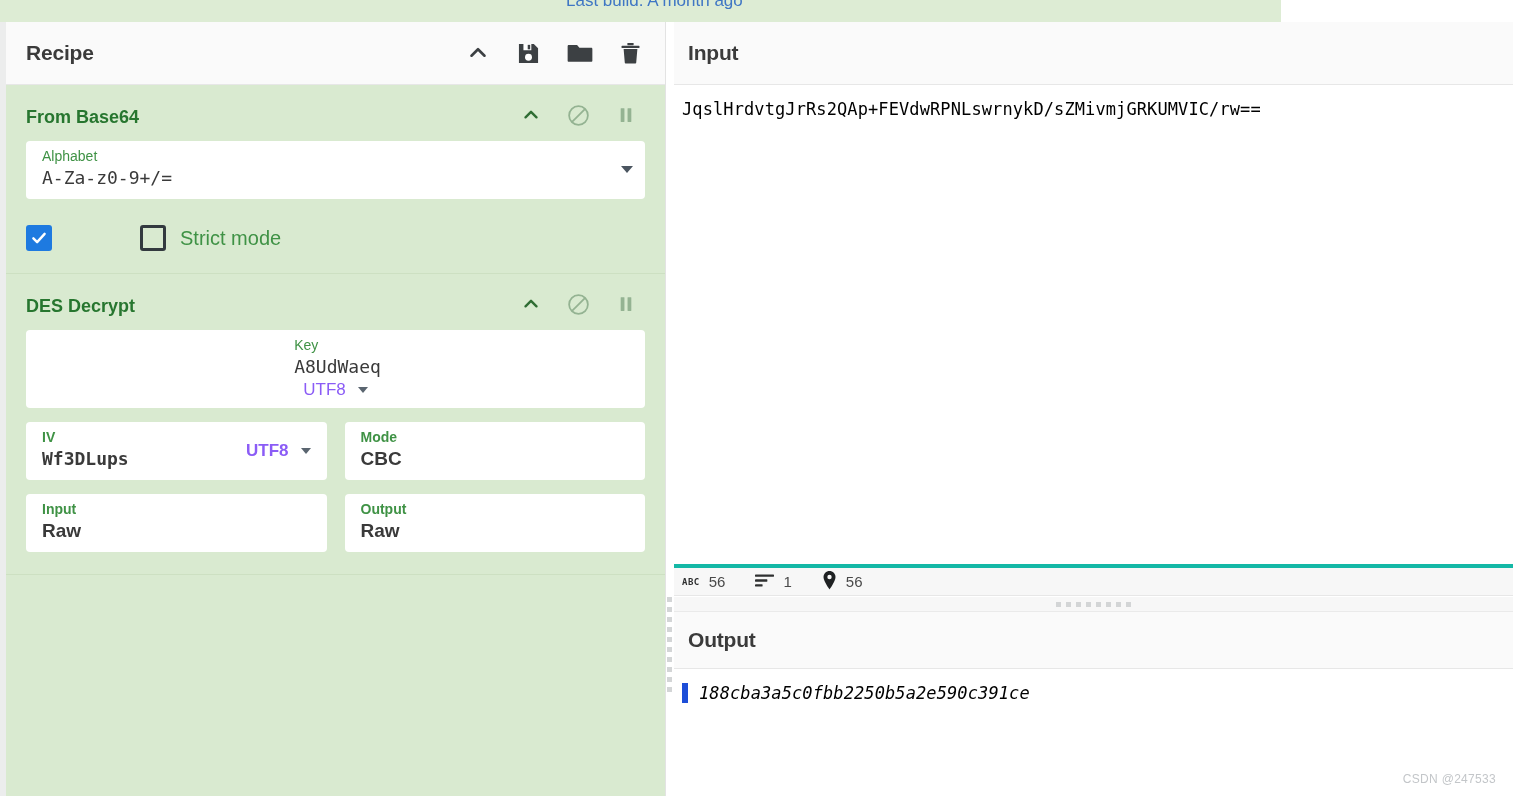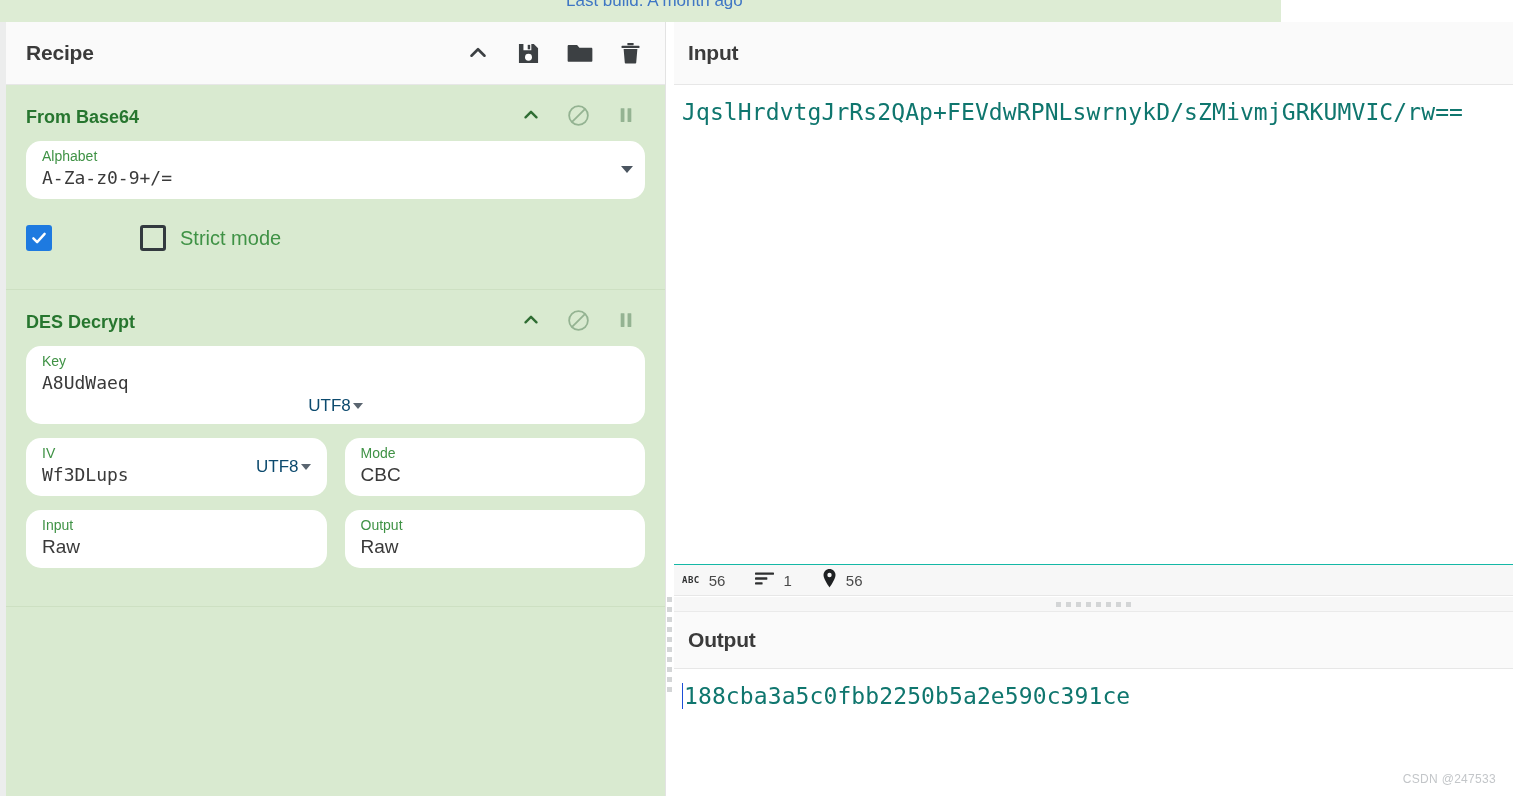--- a/index.html
+++ b/index.html
@@ -68,83 +68,83 @@
   }
 
   
   .op-list {
     background: #d9ead0;
     height: 711px;
   }
   .op {
     background: #d9ead0;
     border-bottom: 1px solid #cde0c2;
-    padding: 12px 20px 38px 20px;
+    padding: 12px 20px 22px 20px;
   }
   .op-head {
     display: flex; align-items: center;
     height: 40px;
   }
   .op-name {
     font-size: 18px; font-weight: bold;
     color: #27762f;
   }
   .op-ctrls {
     margin-left: auto;
     display: flex; align-items: center; gap: 24px;
     padding-right: 8px;
   }
   .chev { color: #2f6d33; cursor: pointer; }
   .muted-ic { color: #94b392; cursor: pointer; }
 
   
   .field {
     background: #ffffff;
-    border-radius: 15px;
+    border-radius: 4px;
     position: relative;
     padding: 7px 12px 8px 16px;
-    display: flex; align-items: flex-start;
+    display: flex; align-items: center;
   }
   .field-label {
     font-size: 14px; color: #3f9245;
     line-height: 17px;
   }
   .field-value {
     font-family: "DejaVu Sans Mono", monospace;
     font-size: 18px; color: #3a3a3a;
     line-height: 26px;
     white-space: nowrap;
   }
   .field-value.sans {
     font-family: "Liberation Sans", sans-serif;
     font-size: 19px;
   }
   .field-main { flex: 1; min-width: 0; }
   .enc-sel {
     align-self: center;
-    font-size: 17px; color: #0c4a6e;
-    display: flex; align-items: center; gap: 2px;
+    font-size: 17px; color: #8b5cf6;
+    display: flex; align-items: center; gap: 12px;
     white-space: nowrap;
     cursor: pointer;
     padding-right: 4px;
   }
   .caret-dn {
     width: 0; height: 0;
     border-left: 5px solid transparent;
     border-right: 5px solid transparent;
     border-top: 6px solid #5a6570;
   }
   .caret-dn.big {
     border-left: 6px solid transparent;
     border-right: 6px solid transparent;
     border-top: 7px solid #4b5560;
   }
 
   .row { display: flex; gap: 18px; margin-top: 14px; }
-  .row > .field { flex: 1; }
+  .row > .field { flex: 1; font-weight: bold; }
 
   
   .check-row {
     display: flex; align-items: center;
     margin-top: 26px;
   }
   .chk-wrap { display: flex; align-items: center; cursor: pointer; }
   .chk-wrap.second { margin-left: 88px; }
   .chk {
     width: 26px; height: 26px;
@@ -184,40 +184,41 @@
     border-bottom: 1px solid #e7e7e7;
     display: flex; align-items: center;
     padding-left: 14px;
   }
   .io-body {
     background: #ffffff;
     padding: 14px 0 0 8px;
   }
   .io-text {
     font-family: "DejaVu Sans Mono", monospace;
-    font-size: 23px;
-    color: #0f766e;
+    font-size: 17px;
+    color: #000000;
     letter-spacing: 0.1px;
     white-space: pre-wrap;
     word-break: break-all;
   }
   .io-text.with-caret {
-    border-left: 1px solid #1d4ed8;
-    padding-left: 1px;
+    border-left: 6px solid #1d4ed8;
+    padding-left: 11px;
     margin-left: 0px;
+    font-style: italic;
   }
 
   .input-section { position: absolute; top: 0; left: 0; width: 839px; height: 542px; }
   .input-body { height: 479px; }
 
   .status-bar {
     position: absolute; top: 542px; left: 0;
     width: 839px; height: 32px;
     background: #f7f7f7;
-    border-top: 1px solid #14b8a6;
+    border-top: 4px solid #14b8a6;
     border-bottom: 1px solid #e7e7e7;
     display: flex; align-items: center;
     padding-left: 8px;
   }
   .stat {
     display: flex; align-items: center; gap: 9px;
     margin-right: 30px;
     font-size: 15px; color: #4a4a4a;
   }
   .abc-glyph {

